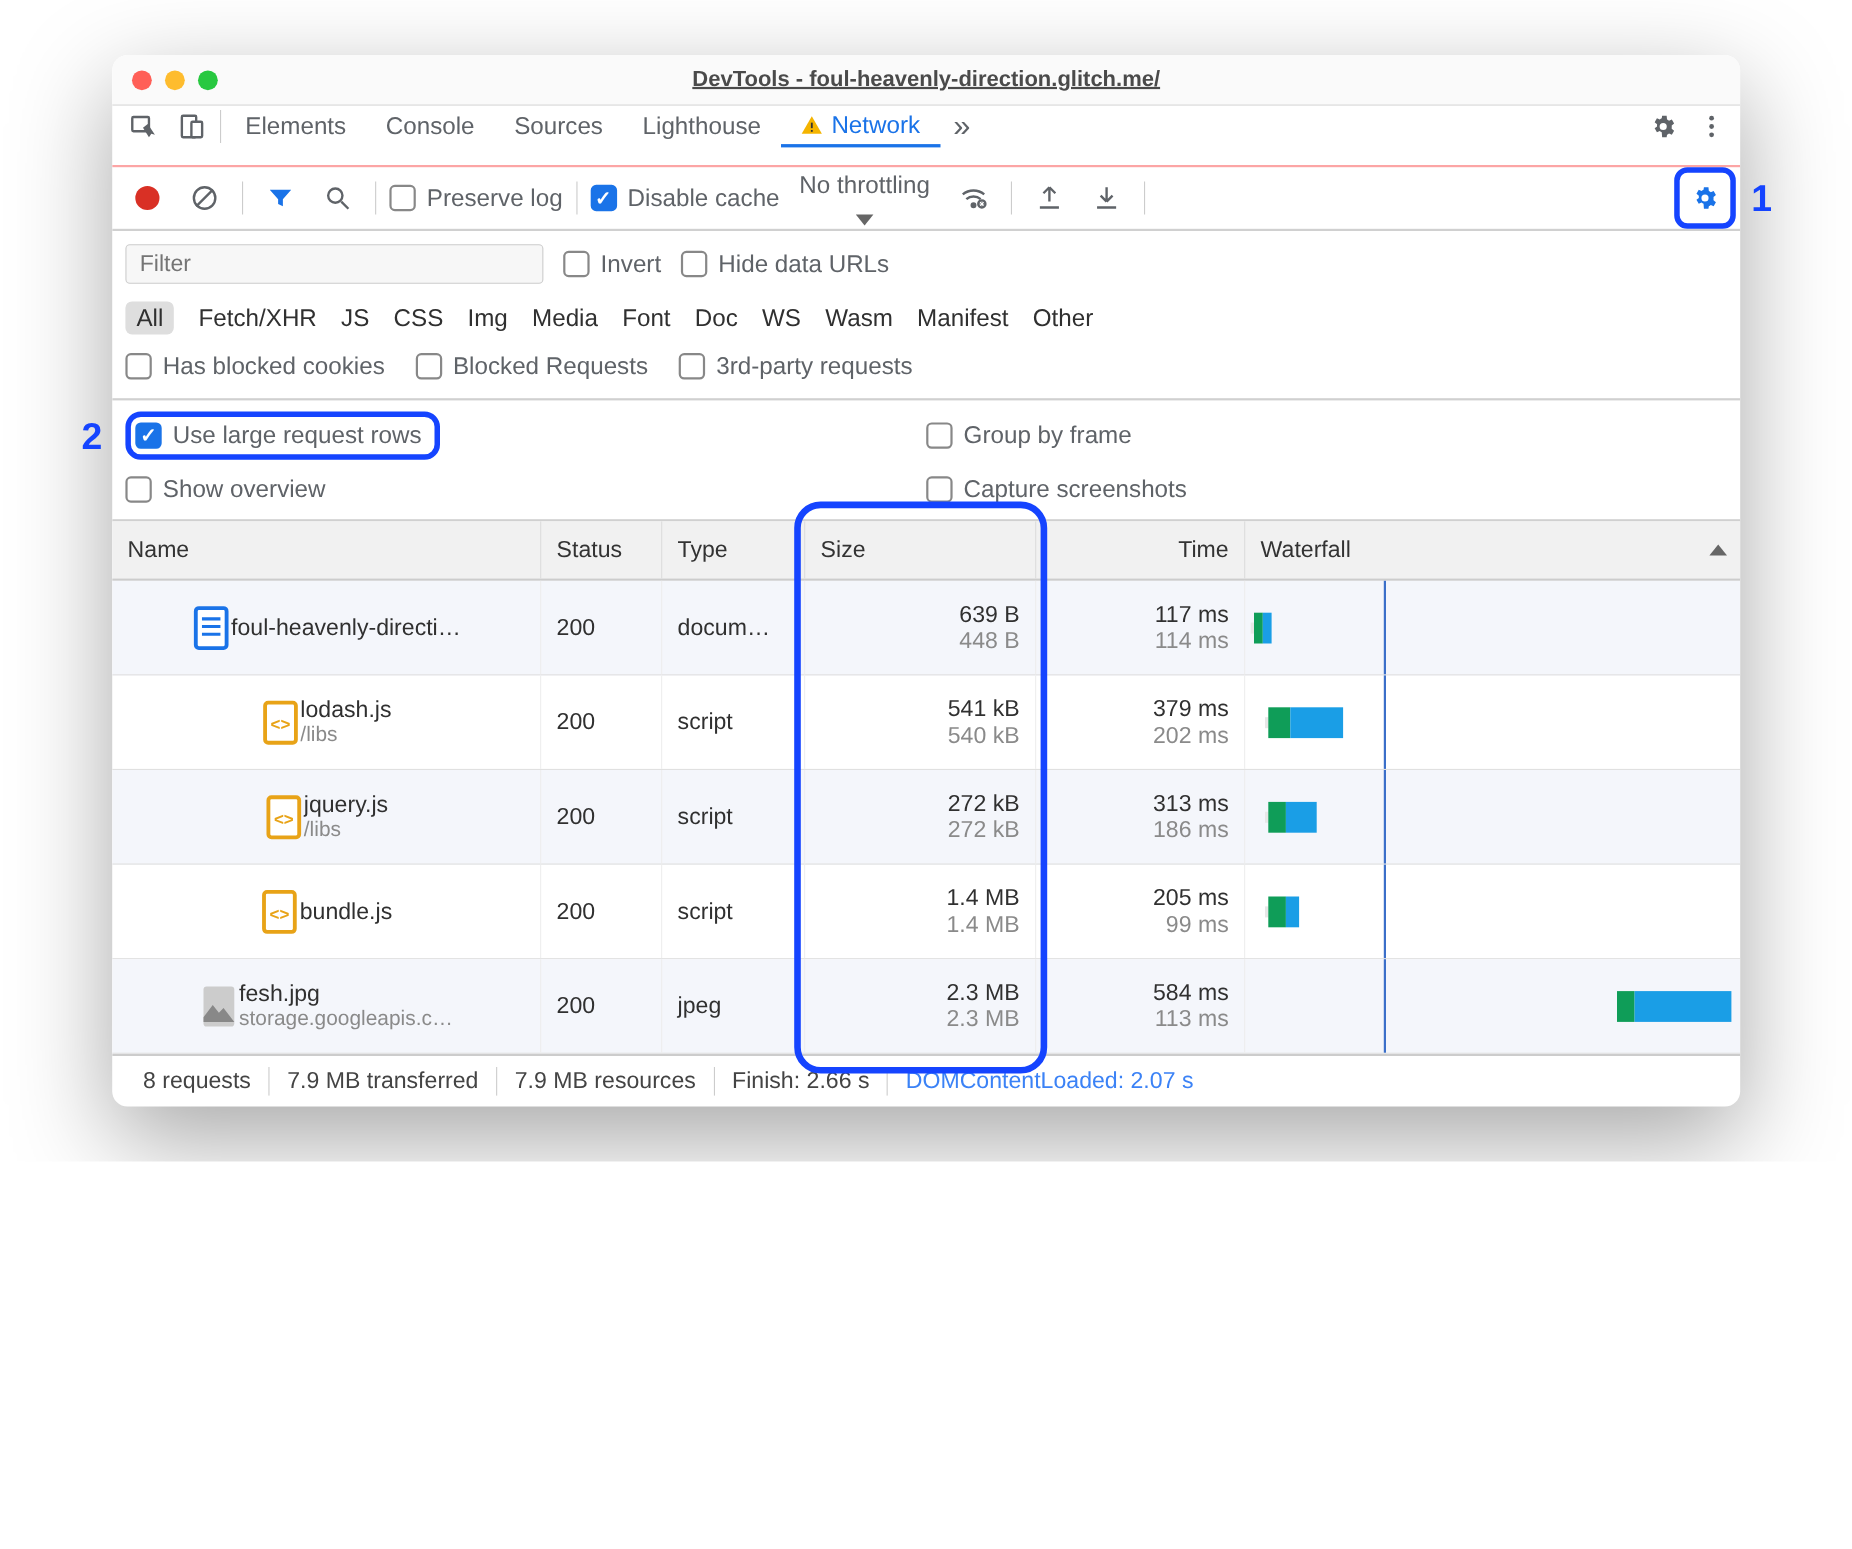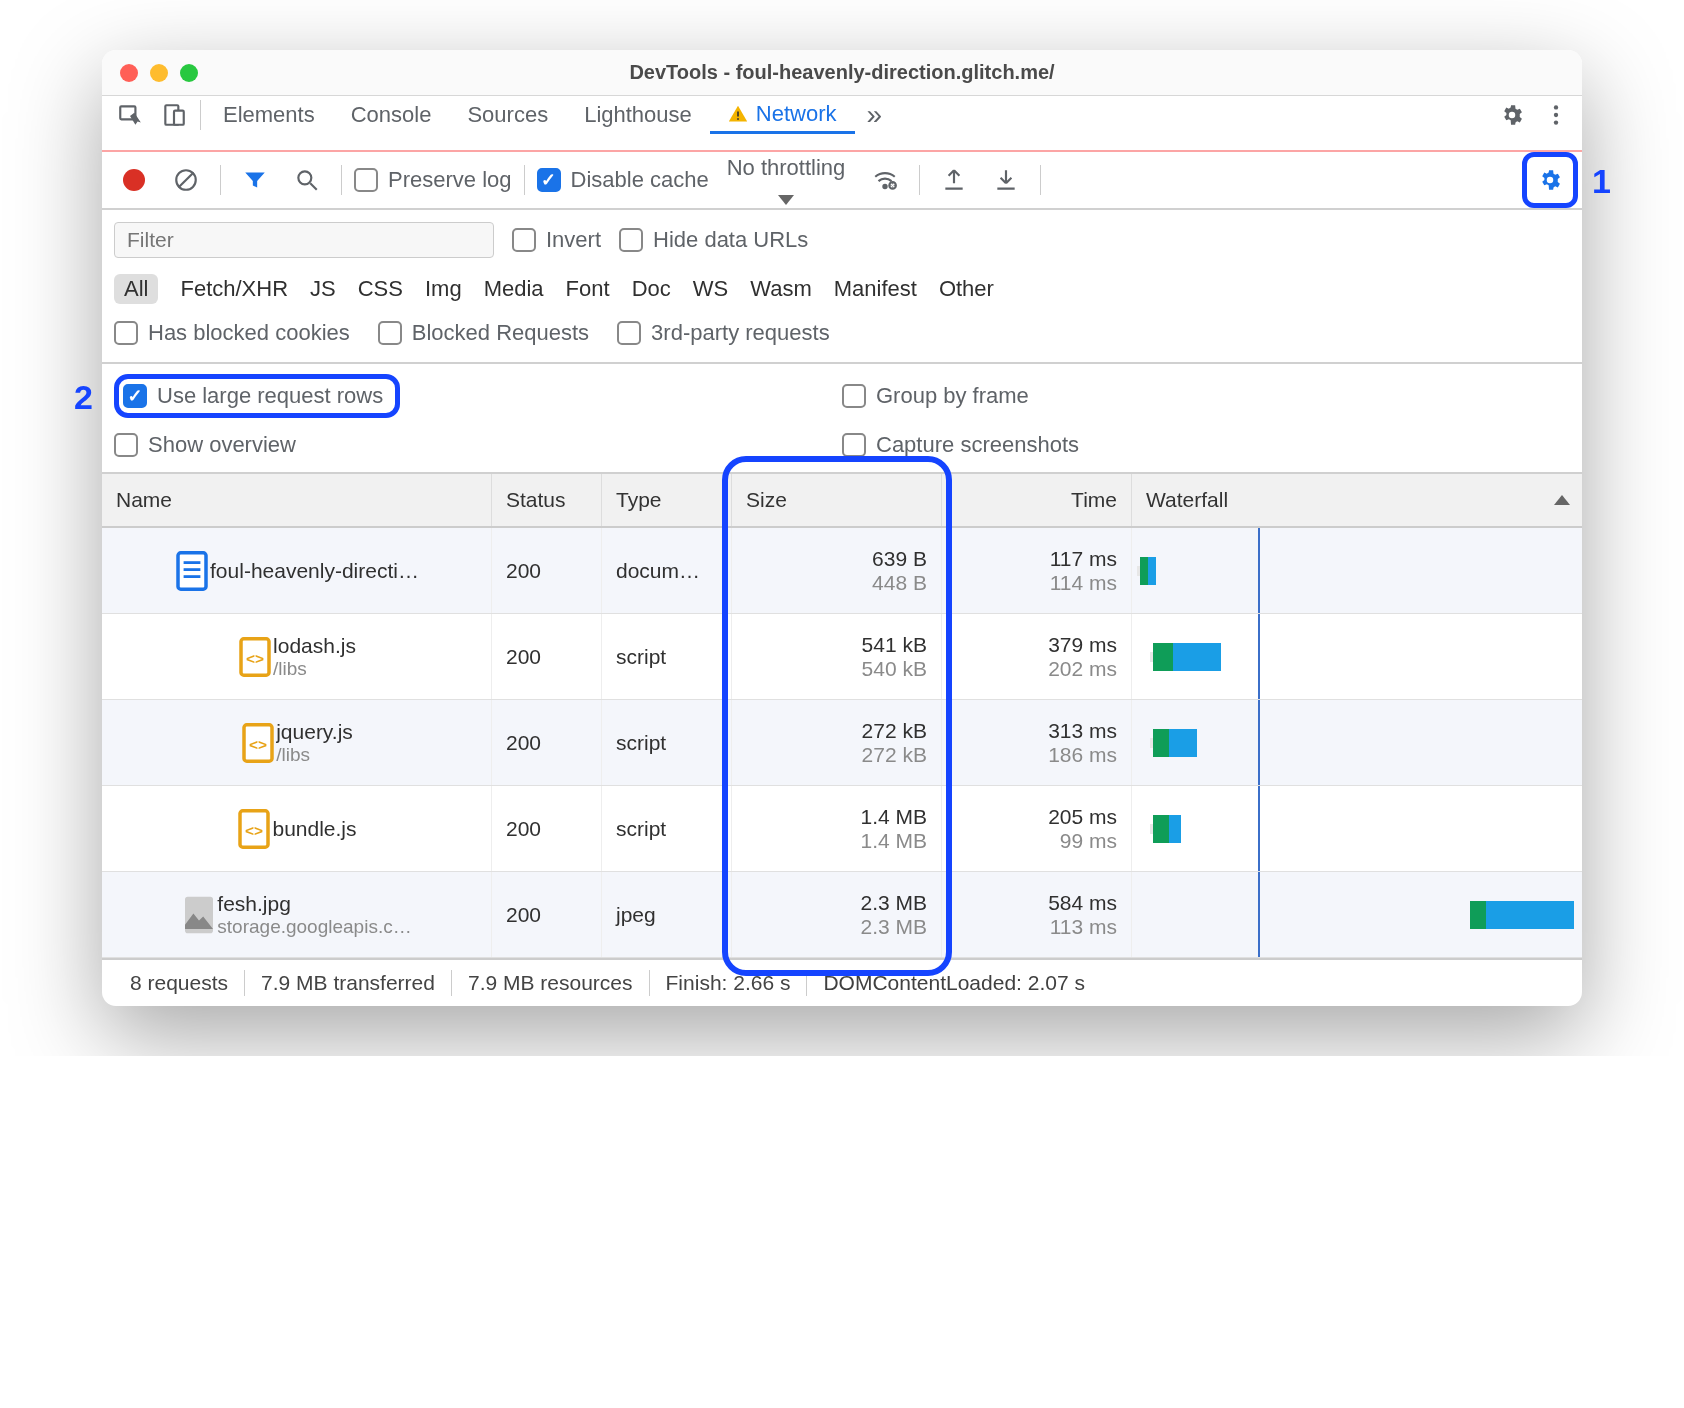--- a/index.html
+++ b/index.html
@@ -29,20 +29,21 @@
 }
 .traffic-lights { display: flex; gap: 12px; }
 .tl { width: 18px; height: 18px; border-radius: 50%; }
 .tl.red { background:#ff5f57; }
 .tl.yellow { background:#febc2e; }
 .tl.green { background:#28c840; }
 .titlebar-title {
   position: absolute; left:0; right:0; text-align:center;
   font-size: 20px; font-weight: 600; color:#4a4a4a;
   pointer-events:none;
+  text-decoration:underline;
 }
 .tabs-row {
   display:flex; align-items:center; height:56px;
   border-bottom: 2px solid #fca5a5;
   padding: 0 4px 16px 6px;
 }
 .icon-btn {
   width:44px; height:44px; display:flex; align-items:center; justify-content:center;
   color:#5f6368; cursor:pointer; border-radius:4px;
 }
@@ -126,21 +127,21 @@
 .wf-wait { background:#e7e7e7; }
 .wf-g { background:#0f9d58; }
 .wf-b { background:#1a9ee6; }
 .wf-line { position:absolute; top:0; bottom:0; width:2px; background:#3b6fc9; }
 .statusbar {
   display:flex; align-items:center; height:48px; border-top:2px solid #ccc;
   font-size:21px; padding:0 12px; gap:0;
 }
 .sb-item { padding:0 16px; color:#444; }
 .sb-sep { width:1px; height:26px; background:#ccc; }
-.sb-link { color:#404040; }
+.sb-link { color:#3b82f6; }
 .annot-label {
   position:absolute; font-size:34px; font-weight:700; color:#1544ff; z-index:50;
 }
 .size-col-ring {
   position:absolute; border:6px solid #1544ff; border-radius:24px;
   pointer-events:none; z-index:40;
 }
 .gear-ring {
   position:absolute; border:5px solid #1544ff; border-radius:12px;
   pointer-events:none; z-index:40;

